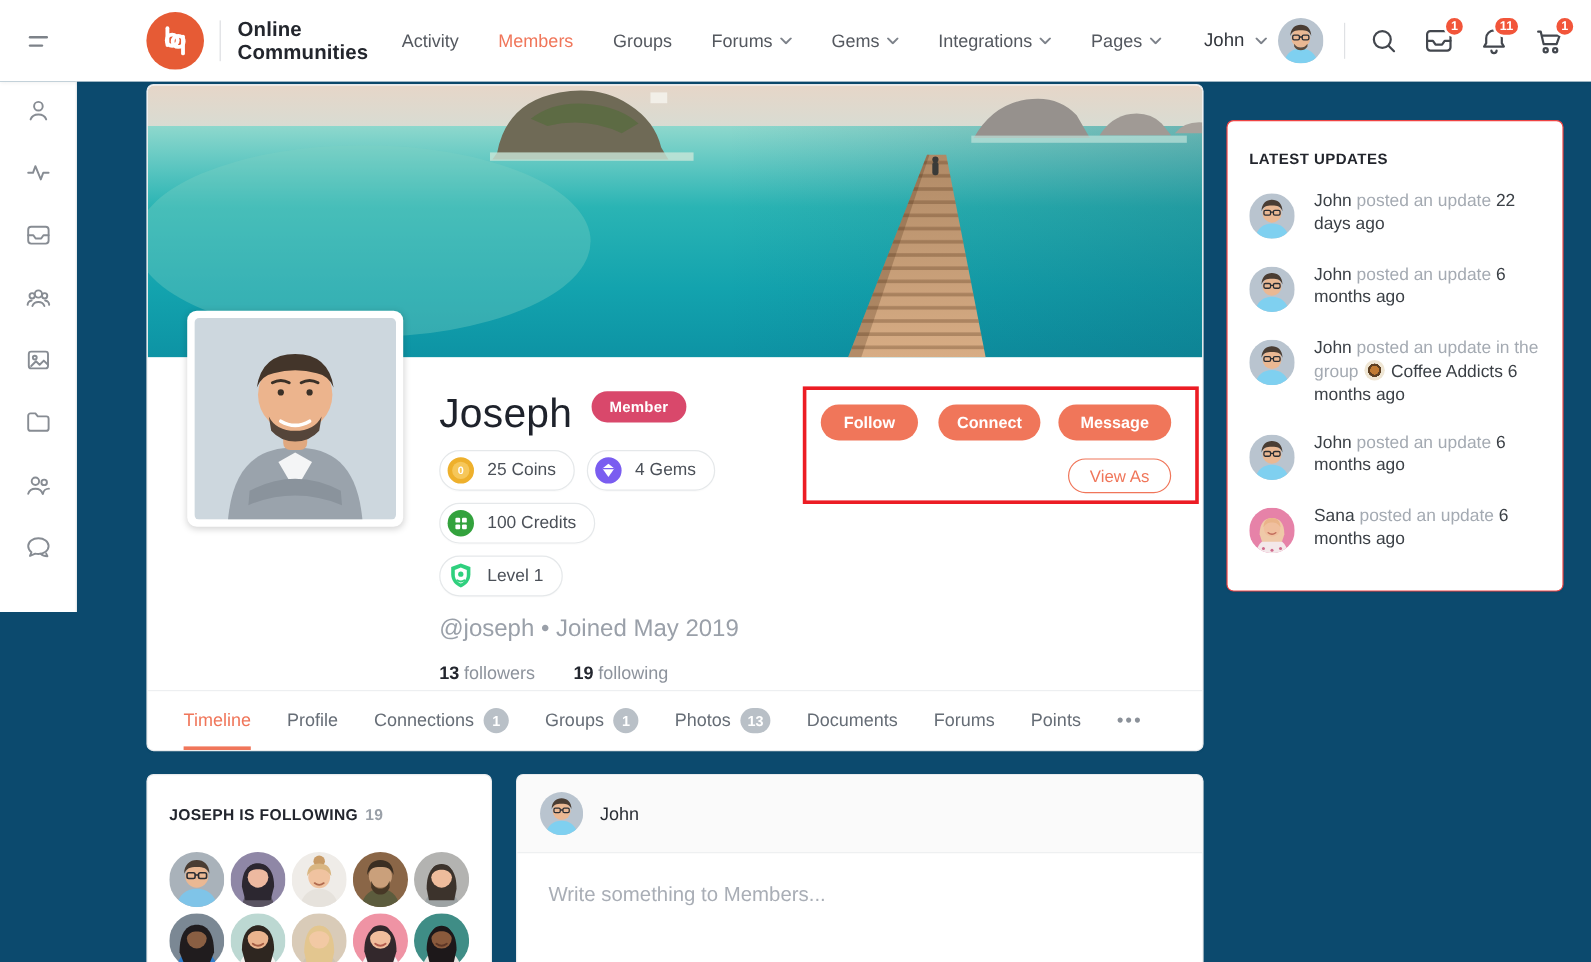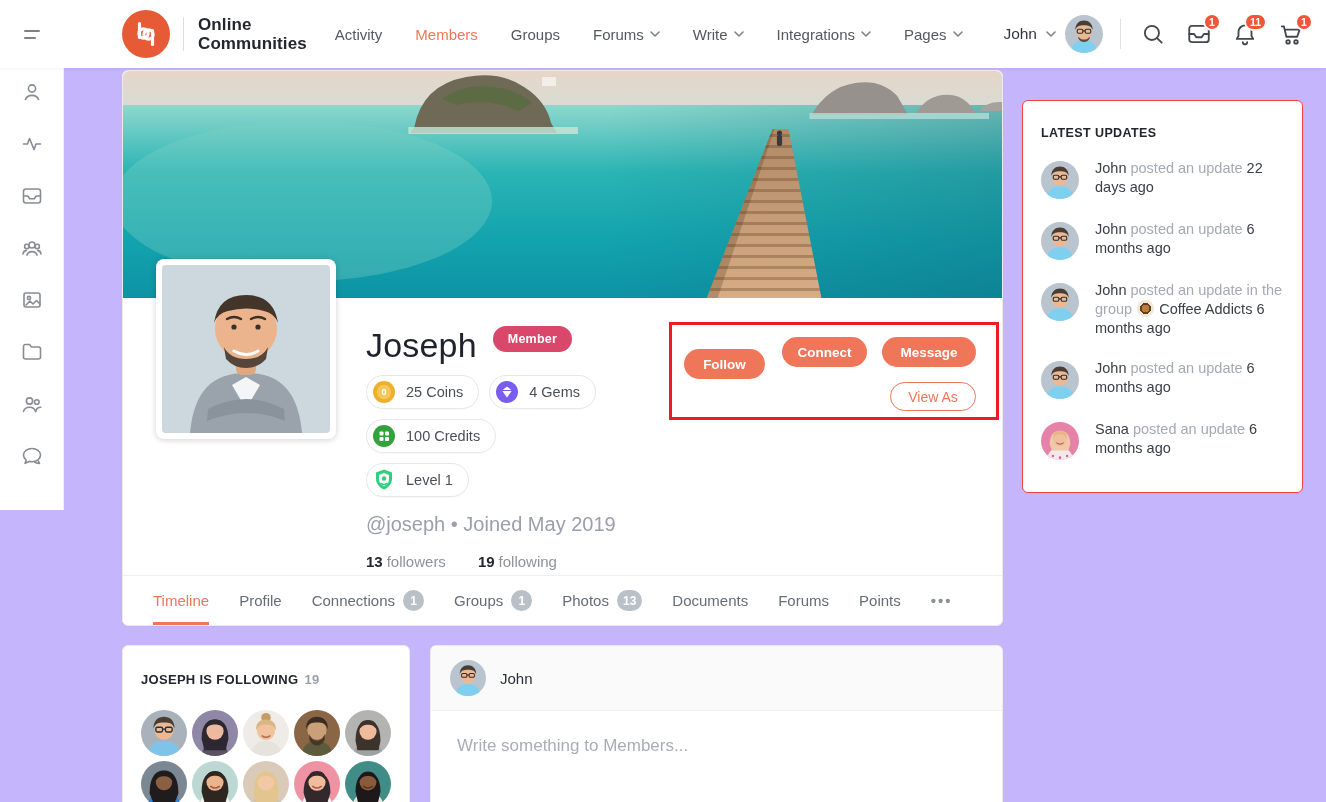--- a/index.html
+++ b/index.html
@@ -1,18 +1,18 @@
 <!DOCTYPE html>
 <html><head>
 <meta charset="utf-8">
 <style>
   * { margin:0; padding:0; box-sizing:border-box; }
   html,body { width:1326px; height:802px; }
   body { font-family:"Liberation Sans", sans-serif; background:#f8f7f4; }
-  #app { position:relative; width:1326px; height:802px; overflow:hidden; background:#c4b5fd;padding-left:44px; }
+  #app { position:relative; width:1326px; height:802px; overflow:hidden; background:#0c4a6e;padding-left:44px; }
 
   
   .topbar { position:absolute; left:0; top:0; width:1326px; height:68px; background:#fff;
             box-shadow:0 1px 3px rgba(0,0,0,.06); display:flex; align-items:center; z-index:30; }
   .rail-toggle { width:64px; display:flex; justify-content:center; cursor:pointer; }
   .hamburger { display:flex; flex-direction:column; gap:5px; }
   .hamburger i { display:block; height:2px; background:#7d8289; border-radius:1px; }
   .hamburger i:nth-child(1){ width:16px; } .hamburger i:nth-child(2){ width:12px; }
 
   .brand { display:flex; align-items:center; margin-left:58px; }
@@ -61,21 +61,21 @@
   .pill { display:inline-flex; align-items:center; gap:9px; border:1px solid #e5e8ea; border-radius:18px;
           background:#fff; padding:3px 15px 3px 4px; font-size:14.5px; color:#4b5058; box-shadow:0 1px 1px rgba(0,0,0,.02); }
   .pill-ic { width:26px; height:26px; flex:0 0 auto; }
   .profile-meta { margin-top:16px; font-size:20px; color:#9aa0a9; }
   .follow-stats { margin-top:17px; font-size:15px; color:#8d939c; display:flex; gap:32px; }
   .follow-stats b { color:#23262e; font-weight:bold; margin-right:4px; }
 
   .actions-box { position:absolute; left:546px; top:251px; width:330px; height:98px; border:3px solid #ec1c24; }
   .btn { position:absolute; border-radius:16px; font-size:13.5px; font-weight:bold; color:#fff; background:#f0765a;
          display:flex; align-items:center; justify-content:center; cursor:pointer; }
-  .btn-follow  { left:12px;  top:24px; width:81px; height:30px; }
+  .btn-follow  { left:12px;  top:12px; width:81px; height:30px; }
   .btn-connect { left:110px; top:12px; width:85px; height:30px; }
   .btn-message { left:210px; top:12px; width:94px; height:30px; }
   .btn-viewas  { left:218px; top:57px; width:86px; height:29px; background:#fff; border:1px solid #f0765a;
                  color:#f0765a; font-weight:normal; font-size:14px; }
 
   .tabs { position:absolute; left:0; right:0; bottom:0; height:50px; border-top:1px solid #edeff1;
           display:flex; align-items:center; padding-left:30px; gap:30px; font-size:15px; color:#666d76; }
   .tab { display:flex; align-items:center; gap:8px; height:100%; position:relative; cursor:pointer; white-space:nowrap; }
   .tab.active { color:#f0765a; }
   .tab.active::after { content:""; position:absolute; left:0; right:0; bottom:0; height:3px; background:#f0765a; }
@@ -152,21 +152,21 @@
       <span class="nav-item">
           <span>Groups</span>
         </span>
       <span class="nav-item">
           <span>Forums</span>
         <svg class="chev" viewBox="0 0 10 6">
             <path d="M1 1l4 4 4-4"></path>
           </svg>
         </span>
       <span class="nav-item">
-          <span>Write</span>
+          <span>Gems</span>
         <svg class="chev" viewBox="0 0 10 6">
             <path d="M1 1l4 4 4-4"></path>
           </svg>
         </span>
       <span class="nav-item">
           <span>Integrations</span>
         <svg class="chev" viewBox="0 0 10 6">
             <path d="M1 1l4 4 4-4"></path>
           </svg>
         </span>

